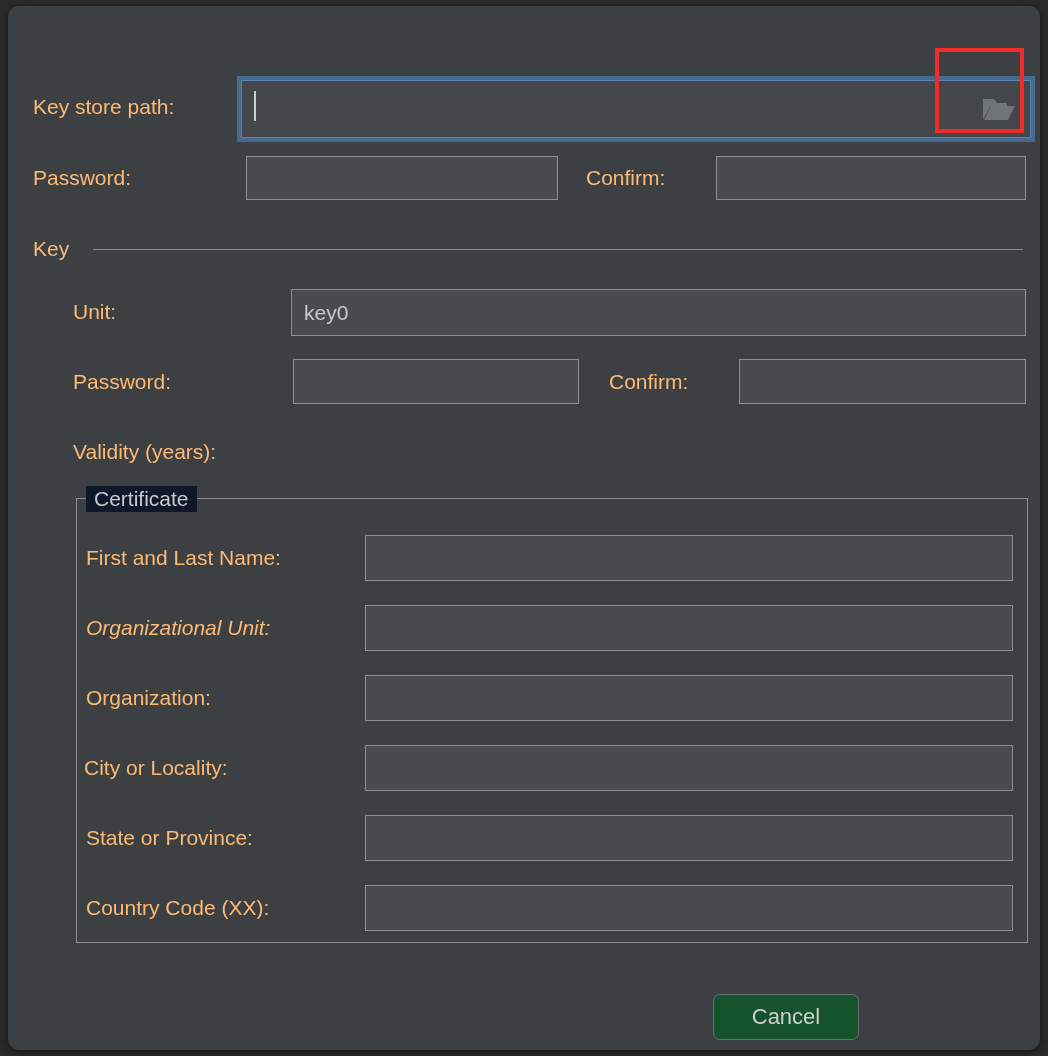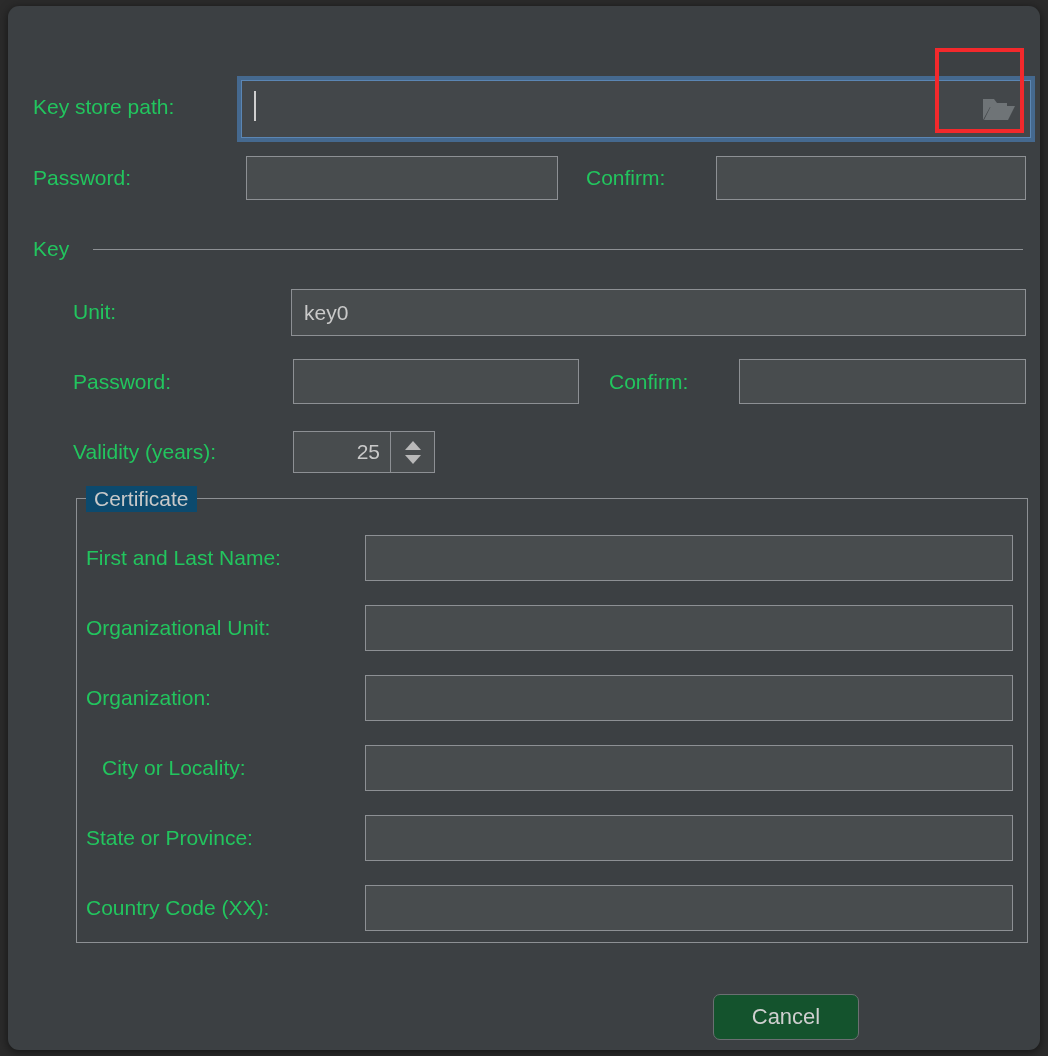--- a/index.html
+++ b/index.html
@@ -52,21 +52,21 @@
     text-align: center;
     color: #c9c9c9;
     font-size: 23px;
     font-weight: bold;
     letter-spacing: 0.2px;
   }
 
   
   .label {
     position: absolute;
-    color: #22c55e;
+    color: #fdba74;
     font-size: 21px;
     line-height: 26px;
     white-space: nowrap;
   }
   .field {
     position: absolute;
     background: #484c4e;
     border: 1px solid #8d9094;
     box-sizing: border-box;
   }
@@ -171,21 +171,21 @@
     top: 492px;
     width: 952px;
     height: 445px;
     border: 1px solid #8d9094;
     box-sizing: border-box;
   }
   #certificate-legend {
     position: absolute;
     left: 78px;
     top: 480px;
-    background: #0c4a6e;
+    background: #0f172a;
     padding: 0 8px;
     color: #c9c9c9;
     font-size: 21px;
     line-height: 26px;
     text-align: center;
   }
 
   
   .btn {
     position: absolute;
@@ -256,41 +256,34 @@
     <div class="field-text">key0</div>
   </div>
 
   <div class="label" style="left:65px; top:363px;">Password:</div>
   <div class="field" style="left:285px; top:353px; width:286px; height:45px;"></div>
 
   <div class="label" style="left:601px; top:363px;">Confirm:</div>
   <div class="field" style="left:731px; top:353px; width:287px; height:45px;"></div>
 
   <div class="label" style="left:65px; top:433px;">Validity (years):</div>
-  <div id="validity-spinner">
-    <div id="validity-value">25</div>
-    <div id="spinner-buttons">
-      <div class="tri-up"></div>
-      <div class="tri-down"></div>
-    </div>
-  </div>
 
   <div id="certificate-group"></div>
   <div id="certificate-legend">Certificate</div>
 
   <div class="label" style="left:78px; top:539px;">First and Last Name:</div>
   <div class="field" style="left:357px; top:529px; width:648px; height:46px;"></div>
 
-  <div class="label" style="left:78px; top:609px;">Organizational Unit:</div>
+  <div class="label" style="left:78px; top:609px;font-style:italic;">Organizational Unit:</div>
   <div class="field" style="left:357px; top:599px; width:648px; height:46px;"></div>
 
   <div class="label" style="left:78px; top:679px;">Organization:</div>
   <div class="field" style="left:357px; top:669px; width:648px; height:46px;"></div>
 
-  <div class="label" style="left:94px; top:749px;text-align:center;">City or Locality:</div>
+  <div class="label" style="left:76px; top:749px;text-align:center;">City or Locality:</div>
   <div class="field" style="left:357px; top:739px; width:648px; height:46px;"></div>
 
   <div class="label" style="left:78px; top:819px;">State or Province:</div>
   <div class="field" style="left:357px; top:809px; width:648px; height:46px;"></div>
 
   <div class="label" style="left:78px; top:889px;">Country Code (XX):</div>
   <div class="field" style="left:357px; top:879px; width:648px; height:46px;"></div>
 
   <div class="btn" id="cancel-button">Cancel</div>
 

